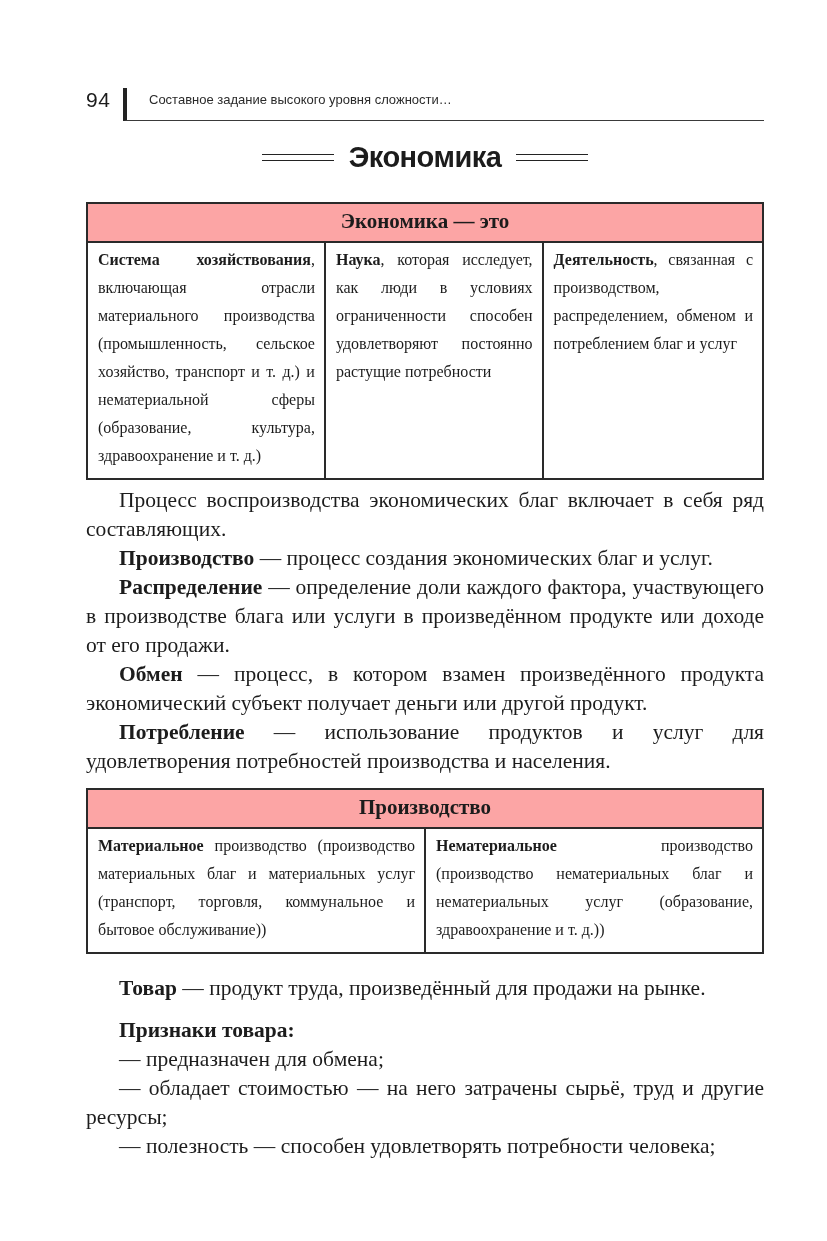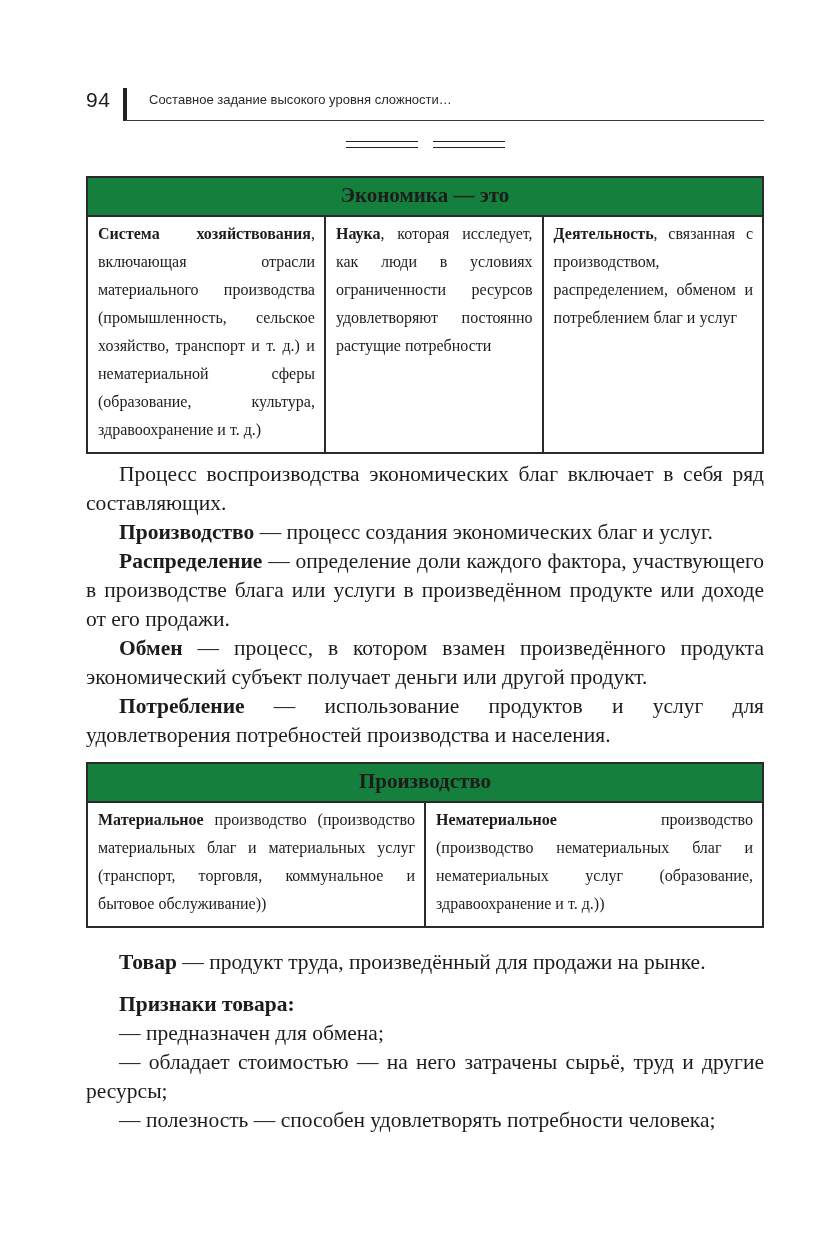--- a/index.html
+++ b/index.html
@@ -50,21 +50,21 @@
   }
 
   
   table.book-table {
     width: 100%;
     border-collapse: collapse;
     border: 2px solid #2a2a2a;
     table-layout: fixed;
   }
   table.book-table th {
-    background: #15803d;
+    background: #fca5a5;
     border: 2px solid #2a2a2a;
     font-size: 21px;
     font-weight: bold;
     padding: 5px 8px 7px 8px;
     text-align: center;
   }
   table.book-table td {
     border: 2px solid #2a2a2a;
     vertical-align: top;
     padding: 3px 9px 8px 10px;
@@ -98,38 +98,39 @@
 
 <div class="sheet">
 
   <div class="page-header">
     <div class="page-num">94</div>
     <div class="header-rule">Составное задание высокого уровня сложности…</div>
   </div>
 
   <div class="section-title">
     <span class="double-line"></span>
+    <span class="title-text">Экономика</span>
     <span class="double-line"></span>
   </div>
 
   <table class="book-table">
     <colgroup>
       <col class="eco-col1">
         <col class="eco-col2">
         <col class="eco-col3">
     </colgroup>
     <thead>
       <tr>
         <th colspan="3">Экономика — это</th>
       </tr>
     </thead>
     <tbody>
       <tr>
         <td><b class="lead">Система хозяйствования</b><span>, включающая отрасли материального производства (промышленность, сельское хозяйство, транспорт и т. д.) и нематериальной сферы (образование, культура, здравоохранение и т. д.)</span></td>
-        <td><b class="lead">Наука</b><span>, которая исследует, как люди в условиях ограниченности ресурсов удовлетворяют постоянно растущие потребности</span></td>
+        <td><b class="lead">Наука</b><span>, которая исследует, как люди в условиях ограниченности способен удовлетворяют постоянно растущие потребности</span></td>
         <td><b class="lead">Деятельность</b><span>, связанная с производством, распределением, обменом и потреблением благ и услуг</span></td>
       </tr>
     </tbody>
   </table>
 
   <p class="para after-table"><span>Процесс воспроизводства экономических благ включает в себя ряд составляющих.</span></p>
   <p class="para"><b class="lead">Производство</b><span> — процесс создания экономических благ и услуг.</span></p>
   <p class="para"><b class="lead">Распределение</b><span> — определение доли каждого фактора, участвующего в производстве блага или услуги в произведённом продукте или доходе от его продажи.</span></p>
   <p class="para"><b class="lead">Обмен</b><span> — процесс, в котором взамен произведённого продукта экономический субъект получает деньги или другой продукт.</span></p>
   <p class="para before-table"><b class="lead">Потребление</b><span> — использование продуктов и услуг для удовлетворения потребностей производства и населения.</span></p>

